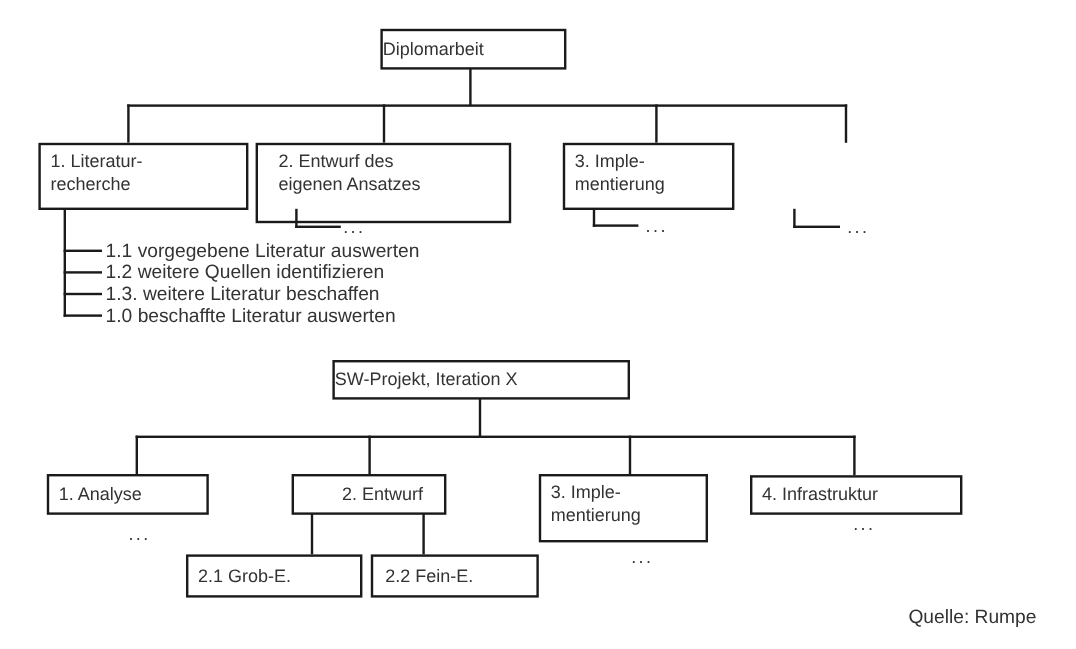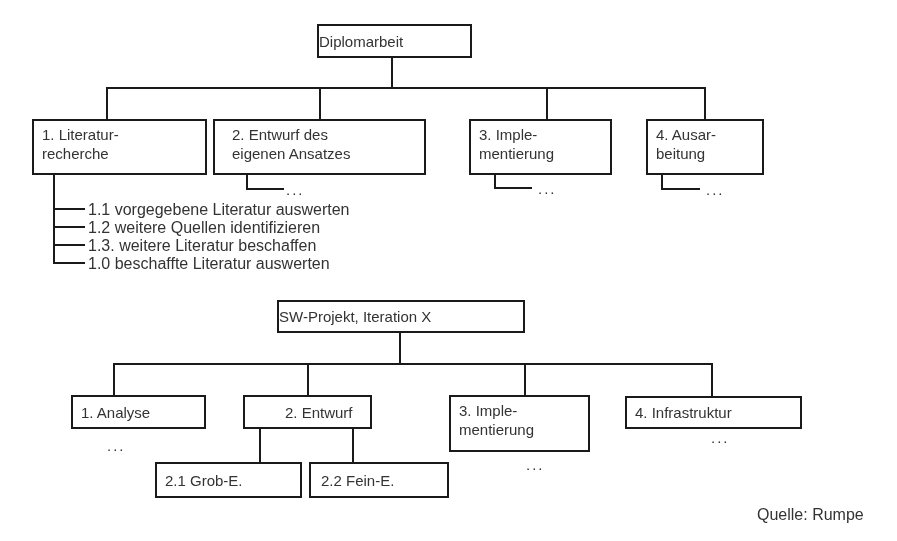--- a/index.html
+++ b/index.html
@@ -54,34 +54,30 @@
   <div class="vline" style="left:106px; top:87px; height:32px;"></div>
   <div class="vline" style="left:319px; top:87px; height:32px;"></div>
   <div class="vline" style="left:546px; top:87px; height:32px;"></div>
   <div class="vline" style="left:704px; top:87px; height:32px;"></div>
 
   <div class="box two" style="left:32px; top:119px; width:175px; height:56px;">
     <div>1. Literatur-</div>
     <div>recherche</div>
   </div>
 
-  <div class="box two" style="left:213px; top:119px; width:213px; height:56px; padding-left:17px;">
+  <div class="box two" style="left:213px; top:119px; width:213px; height:67px; padding-left:17px;">
     <div>2. Entwurf des</div>
     <div>eigenen Ansatzes</div>
   </div>
 
   <div class="box two" style="left:469px; top:119px; width:143px; height:56px;">
     <div>3. Imple-</div>
     <div>mentierung</div>
   </div>
 
-  <div class="box two" style="left:646px; top:119px; width:118px; height:56px;">
-    <div>4. Ausar-</div>
-    <div>beitung</div>
-  </div>
 
   <div class="vline" style="left:53px; top:174px; height:90px;"></div>
   <div class="hline" style="left:53px; top:208px; width:32px;"></div>
   <div class="hline" style="left:53px; top:226px; width:32px;"></div>
   <div class="hline" style="left:53px; top:244px; width:32px;"></div>
   <div class="hline" style="left:53px; top:262px; width:32px;"></div>
 
   <div class="li" style="left:88px; top:202px;">1.1 vorgegebene Literatur auswerten</div>
   <div class="li" style="left:88px; top:220px;">1.2 weitere Quellen identifizieren</div>
   <div class="li" style="left:88px; top:238px;">1.3. weitere Literatur beschaffen</div>
@@ -103,21 +99,21 @@
     <span>SW-Projekt, Iteration X</span>
   </div>
 
   <div class="vline" style="left:399px; top:332px; height:32px;"></div>
   <div class="hline" style="left:113px; top:363px; width:600px;"></div>
   <div class="vline" style="left:113px; top:363px; height:33px;"></div>
   <div class="vline" style="left:307px; top:363px; height:33px;"></div>
   <div class="vline" style="left:524px; top:363px; height:33px;"></div>
   <div class="vline" style="left:711px; top:363px; height:34px;"></div>
 
-  <div class="box single" style="left:39px; top:395px; width:135px; height:34px;margin-left:32px;">
+  <div class="box single" style="left:39px; top:395px; width:135px; height:34px;">
     <span>1. Analyse</span>
   </div>
 
   <div class="box single" style="left:243px; top:395px; width:129px; height:34px;padding-left:40px;">
     <span>2. Entwurf</span>
   </div>
 
   <div class="box two" style="left:449px; top:395px; width:141px; height:57px;">
     <div>3. Imple-</div>
     <div>mentierung</div>

